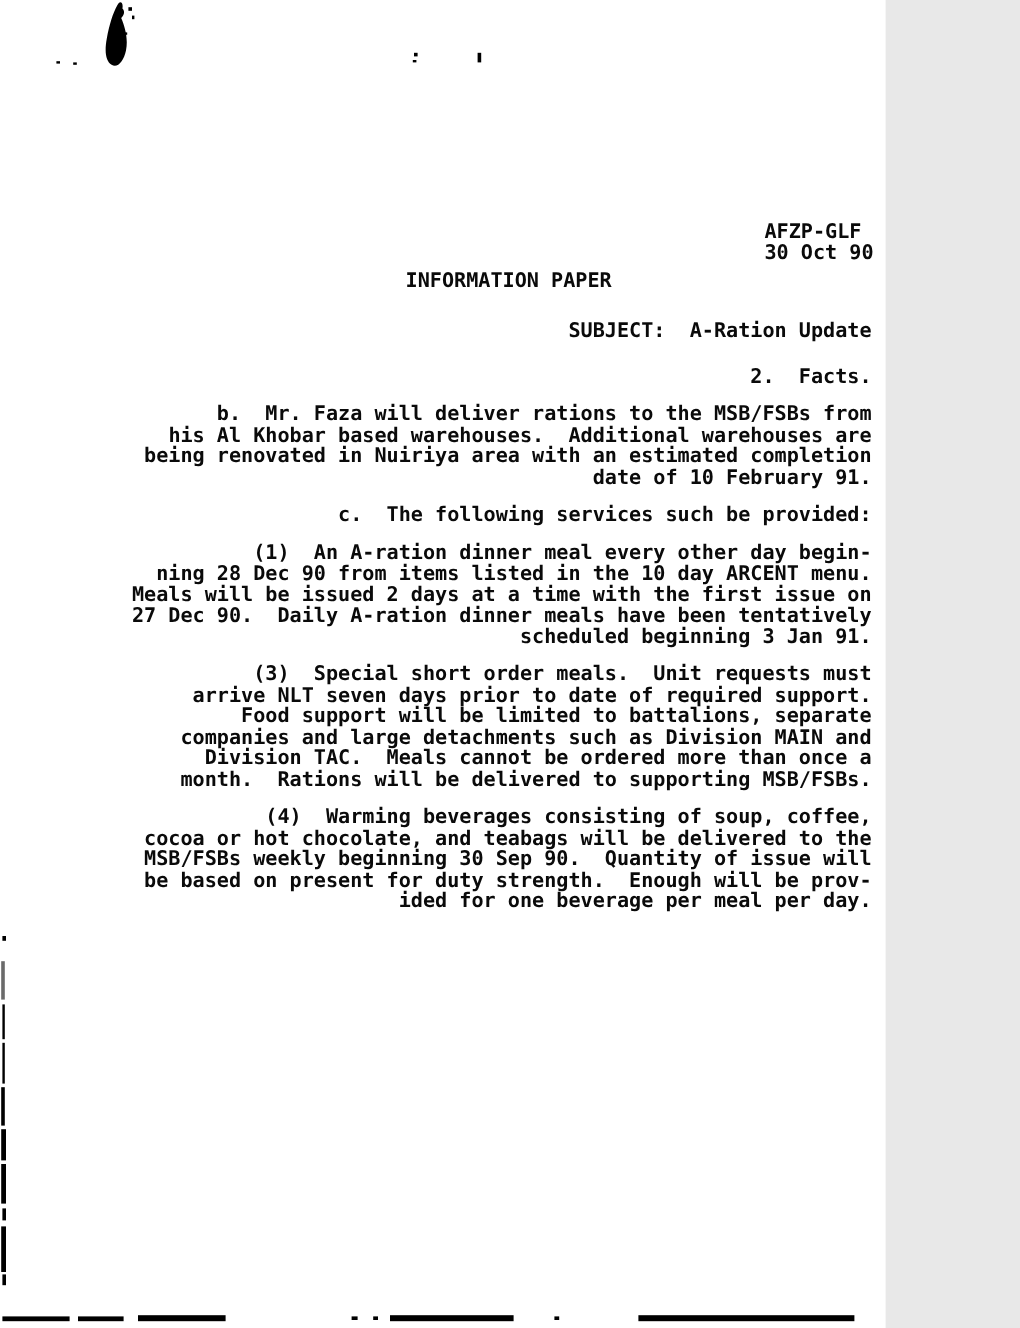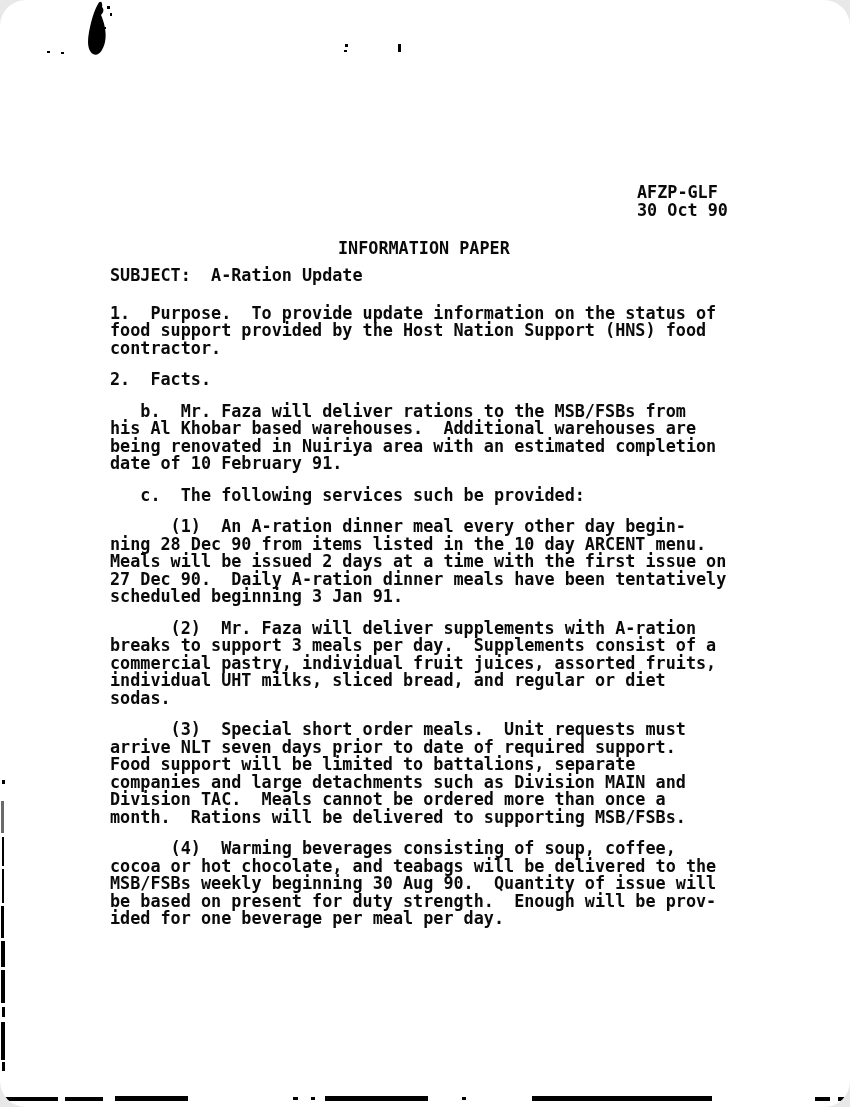--- a/index.html
+++ b/index.html
@@ -1,36 +1,35 @@
 <!DOCTYPE html>
 <html><head>
 <meta charset="utf-8">
 <style>
   html, body { margin: 0; padding: 0; background: #e8e8e8; }
   .page {
     position: relative;
-    width: 850px;
+    width: 738px;
     height: 1107px;
     background: #ffffff;
     overflow: hidden;
     font-family: "DejaVu Sans Mono", monospace;
     font-size: 16.8px;
     font-weight: bold;
     color: #0a0a0a;
-    border-radius: 26px;
   }
   pre {
     margin: 0;
     font: inherit;
     line-height: 17.5px;
     white-space: pre;
   }
   .header-block { position: absolute; left: 637px; top: 184px; }
-  .doc-title    { position: absolute; left: 338px; top: 240px; }
-  .body-col     { position: absolute; left: 110px; top: 267px; }
+  .doc-title    { position: absolute; left: 338px; top: 225px; }
+  .body-col     { position: absolute; left: 110px; top: 267px; text-align: right; }
   .subject-line { margin-bottom: 20px; }
   .para         { margin-bottom: 14px; }
   .artifact     { position: absolute; background: #000; }
   .artifact.gray { background: #6a6a6a; }
   .blot-svg     { position: absolute; left: 83px; top: 1px; }
 </style>
 </head>
 <body>
 
 <div class="page">
@@ -50,48 +49,40 @@
 
   <div class="header-block">
     <pre>AFZP-GLF</pre>
     <pre>30 Oct 90</pre>
   </div>
 
   <pre class="doc-title">INFORMATION PAPER</pre>
 
   <div class="body-col">
     <pre class="subject-line">SUBJECT:  A-Ration Update</pre>
-    <pre class="para">1.  Purpose.  To provide update information on the status of
-food support provided by the Host Nation Support (HNS) food
-contractor.</pre>
     <pre class="para">2.  Facts.</pre>
     <pre class="para">   b.  Mr. Faza will deliver rations to the MSB/FSBs from
 his Al Khobar based warehouses.  Additional warehouses are
 being renovated in Nuiriya area with an estimated completion
 date of 10 February 91.</pre>
     <pre class="para">   c.  The following services such be provided:</pre>
     <pre class="para">      (1)  An A-ration dinner meal every other day begin-
 ning 28 Dec 90 from items listed in the 10 day ARCENT menu.
 Meals will be issued 2 days at a time with the first issue on
 27 Dec 90.  Daily A-ration dinner meals have been tentatively
 scheduled beginning 3 Jan 91.</pre>
-    <pre class="para">      (2)  Mr. Faza will deliver supplements with A-ration
-breaks to support 3 meals per day.  Supplements consist of a
-commercial pastry, individual fruit juices, assorted fruits,
-individual UHT milks, sliced bread, and regular or diet
-sodas.</pre>
     <pre class="para">      (3)  Special short order meals.  Unit requests must
 arrive NLT seven days prior to date of required support.
 Food support will be limited to battalions, separate
 companies and large detachments such as Division MAIN and
 Division TAC.  Meals cannot be ordered more than once a
 month.  Rations will be delivered to supporting MSB/FSBs.</pre>
     <pre class="para">      (4)  Warming beverages consisting of soup, coffee,
 cocoa or hot chocolate, and teabags will be delivered to the
-MSB/FSBs weekly beginning 30 Aug 90.  Quantity of issue will
+MSB/FSBs weekly beginning 30 Sep 90.  Quantity of issue will
 be based on present for duty strength.  Enough will be prov-
 ided for one beverage per meal per day.</pre>
   </div>
 
   <div class="artifact" style="left:2px;top:780px;width:3px;height:4px;"></div>
   <div class="artifact gray" style="left:1px;top:801px;width:3px;height:32px;"></div>
   <div class="artifact" style="left:2px;top:837px;width:2px;height:29px;"></div>
   <div class="artifact" style="left:2px;top:869px;width:2px;height:34px;"></div>
   <div class="artifact" style="left:1px;top:906px;width:3px;height:32px;"></div>
   <div class="artifact" style="left:1px;top:941px;width:4px;height:26px;"></div>

